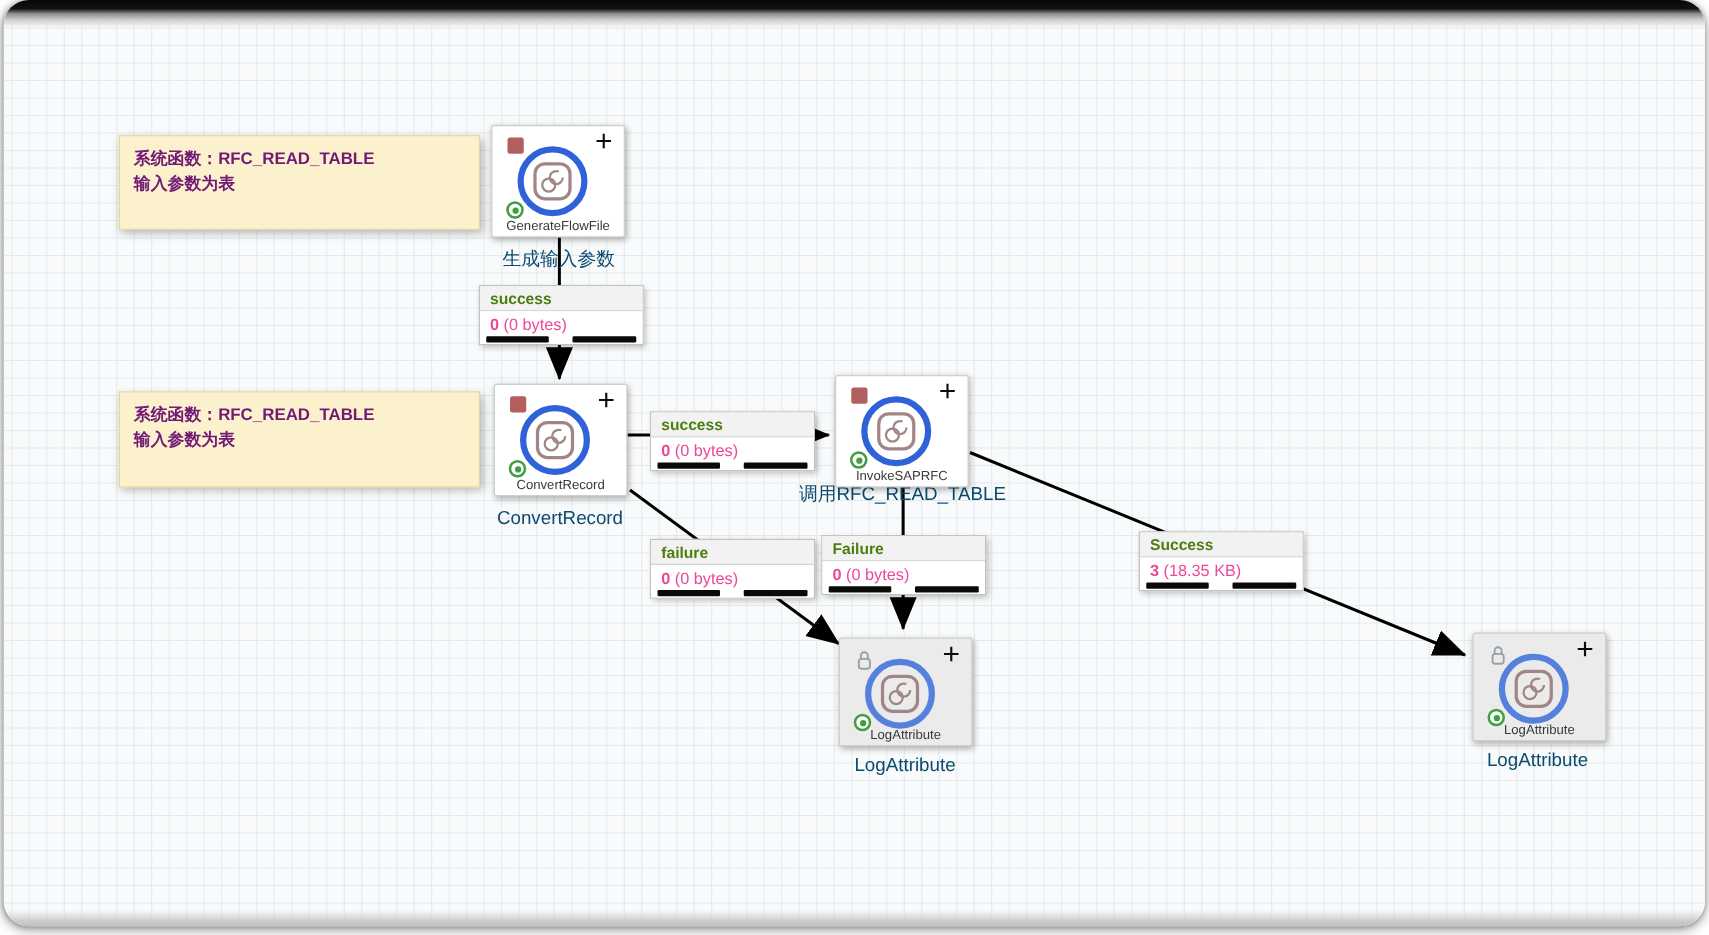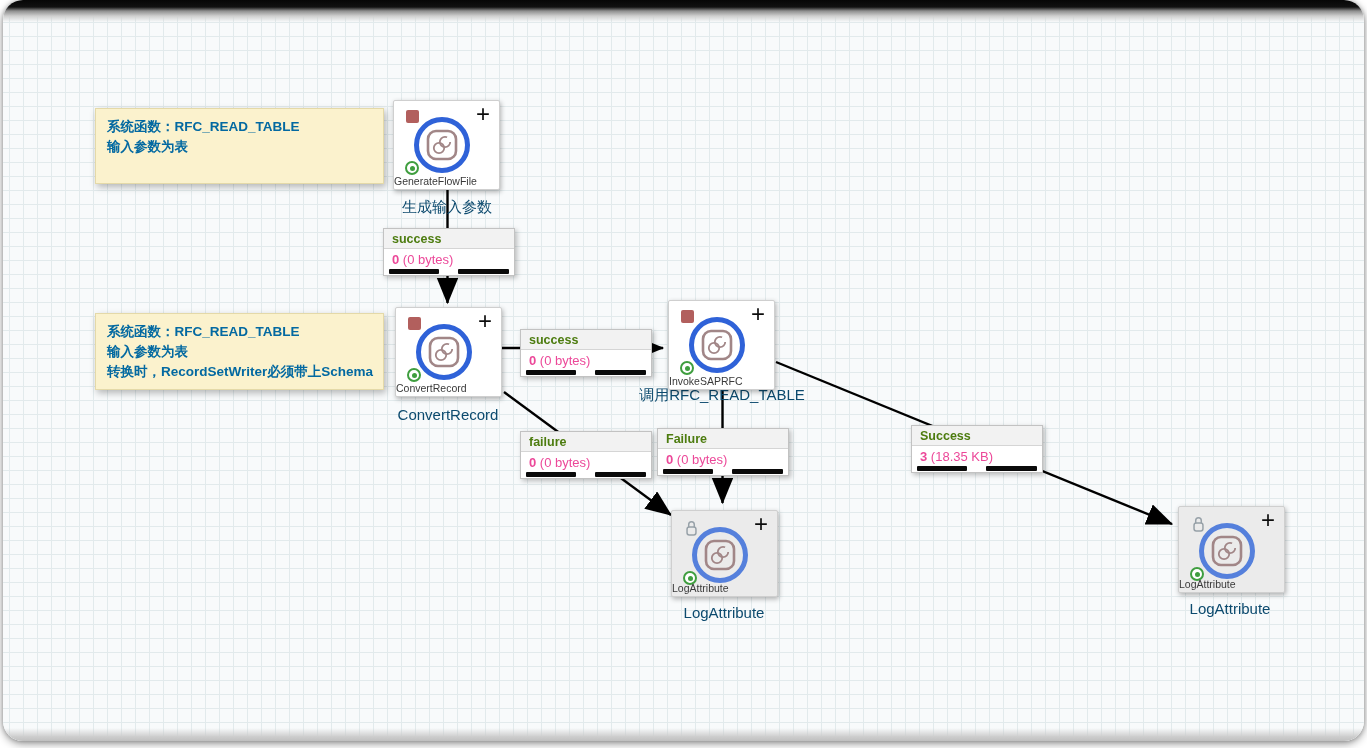--- a/index.html
+++ b/index.html
@@ -13,21 +13,21 @@
                      linear-gradient(90deg,#e2eaec 1px, transparent 1px);
     background-size:14px 14px;background-position:6px 8px;}
   .chrome-top{position:absolute;top:0;left:0;right:0;height:22px;z-index:9;pointer-events:none;
     background:linear-gradient(to bottom,#070707 0px,#111 7px,#8f8f8f 11px,#cfcfcf 16px,rgba(207,207,207,0) 22px);}
   .chrome-bottom{position:absolute;bottom:0;left:0;right:0;height:13px;z-index:9;pointer-events:none;
     background:linear-gradient(to top,#bfbfbf 0px,#cccccc 4px,rgba(204,204,204,0) 13px);}
 
   
   .note{position:absolute;background:#fbf2cd;border:1px solid #e4d9a8;
     box-shadow:2px 3px 7px rgba(0,0,0,.28);padding:8px 11px;box-sizing:border-box;z-index:2;}
-  .note div{font-size:13.5px;font-weight:bold;color:#0369a1;line-height:20px;white-space:nowrap;}
+  .note div{font-size:13.5px;font-weight:bold;color:#701a75;line-height:20px;white-space:nowrap;}
 
   
   svg.edges{position:absolute;inset:0;z-index:1;}
   .conn-label{position:absolute;width:130px;z-index:2;background:#fff;
     border:1px solid #c2c2c2;box-shadow:2px 2px 5px rgba(0,0,0,.25);}
   .conn-header{background:#f2f2f2;border-bottom:1px solid #d5d5d5;
     font-size:12.5px;font-weight:bold;color:#4d7c0f;padding:3px 8px 2px 8px;}
   .conn-body{position:relative;background:#fff;font-size:13px;color:#ec4899;
     padding:3px 8px 8px 8px;}
   .conn-body .cnt{font-weight:bold;}
@@ -42,21 +42,21 @@
   .proc.gray{background:#ebebeb;height:87px;}
   .stop-square{position:absolute;left:12px;top:9px;width:13px;height:13px;
     background:#b25f5d;border-radius:2px;}
   .plus{position:absolute;right:9px;top:0px;font-size:24px;font-weight:400;color:#0c0c0c;line-height:26px;}
   .ring{position:absolute;left:20px;top:16px;width:46px;height:46px;border-radius:50%;
     border:5px solid #2f62d8;display:flex;align-items:center;justify-content:center;}
   .proc.gray .ring{border-color:#5580dc;}
   .run-badge{position:absolute;left:11px;top:60px;width:10px;height:10px;border-radius:50%;
     border:2px solid #3f9e3f;background:#fff;display:flex;align-items:center;justify-content:center;}
   .run-badge::after{content:"";width:5px;height:5px;border-radius:50%;background:#3f9e3f;}
-  .pname{position:absolute;left:0;right:0;bottom:2px;
+  .pname{position:absolute;left:0;right:0;bottom:2px;text-align:center;
     font-size:10.5px;color:#3a3a3a;white-space:nowrap;}
   .lock{position:absolute;left:13px;top:8px;}
 
   
   .canvas-label{position:absolute;transform:translateX(-50%);z-index:2;
     font-size:15px;color:#0c4a6e;white-space:nowrap;}
 </style>
 </head>
 <body>
 
@@ -78,21 +78,20 @@
     <path d="M773 362 L1169 524" stroke="#000" stroke-width="2.4" fill="none" marker-end="url(#arw)"></path>
   </svg>
 
   <div class="note" style="left:92px;top:108px;width:289px;height:76px">
     <div>系统函数：RFC_READ_TABLE</div>
     <div>输入参数为表</div>
   </div>
   <div class="note" style="left:92px;top:313px;width:289px;height:77px">
     <div>系统函数：RFC_READ_TABLE</div>
     <div>输入参数为表</div>
-    <div>转换时，RecordSetWriter必须带上Schema</div>
   </div>
 
   <div class="conn-label" style="left:380px;top:228px">
     <div class="conn-header">success</div>
     <div class="conn-body">
       <span class="cnt">0</span> <span>(0 bytes)</span>
       <div class="bar bar-l"></div>
       <div class="bar bar-r"></div>
     </div>
   </div>

